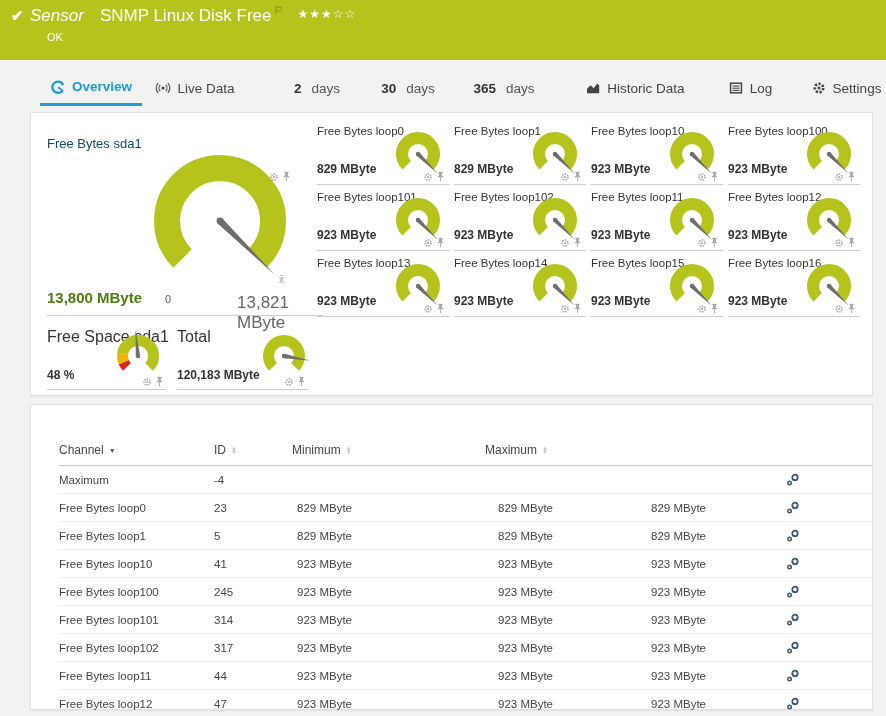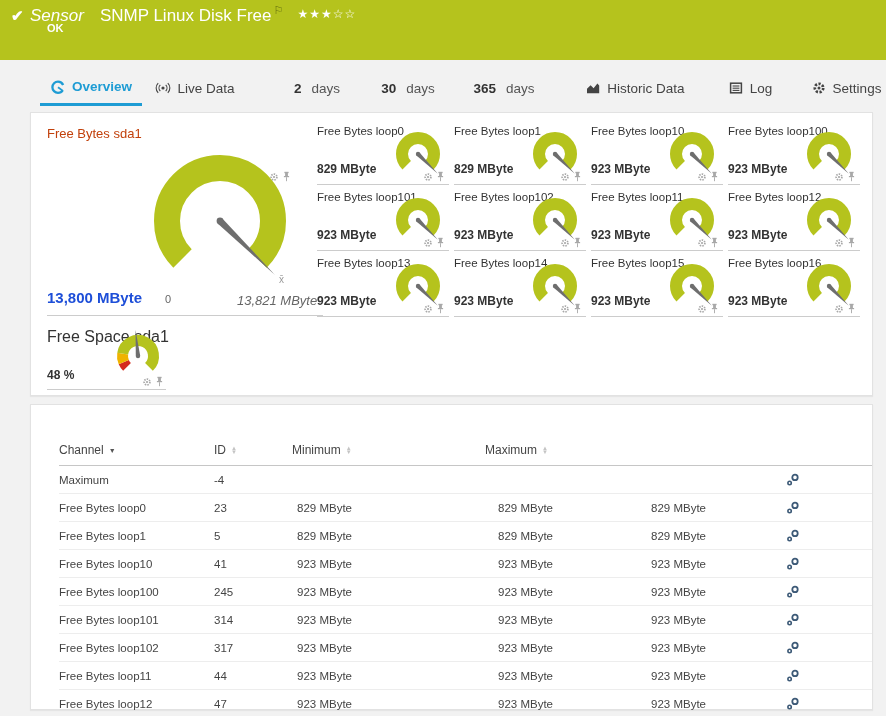--- a/index.html
+++ b/index.html
@@ -6,42 +6,42 @@
   .screen{position:relative;width:886px;height:716px;background:#f2f2f2;overflow:hidden;
           font-family:"Liberation Sans",sans-serif;color:#333;}
 
   
   .topbar{position:absolute;left:0;top:0;width:886px;height:60px;background:var(--green);}
   .chk{position:absolute;left:11px;top:7px;font-size:15px;color:#fff;font-weight:bold;}
   .title-line{position:absolute;left:30px;top:4px;font-size:17px;color:#fff;white-space:nowrap;}
   .title-line em{font-style:italic;margin-right:16px;}
   .flag{font-size:11px;vertical-align:super;color:rgba(30,40,0,.55);margin-left:2px;}
   .stars{font-size:12px;color:#fff;letter-spacing:1px;margin-left:14px;position:relative;top:-3px;}
-  .status{position:absolute;left:47px;top:22px;font-size:11px;font-weight:bold;color:#fff;}
+  .status{position:absolute;left:47px;top:31px;font-size:11px;font-weight:normal;color:#fff;}
 
   
   .tab{position:absolute;top:70px;height:36px;display:flex;align-items:center;justify-content:center;
        gap:6px;font-size:13.5px;color:#444;cursor:pointer;box-sizing:border-box;}
   .tab svg{flex:0 0 auto;}
   .tab.active{color:var(--blue);font-weight:bold;border-bottom:3px solid var(--blue);}
   .tab-num{font-weight:bold;color:#333;}
   .tab-days{color:#555;margin-left:4px;}
 
   
   .panel{position:absolute;background:#fff;border:1px solid #e2e2e2;box-shadow:0 1px 1px rgba(0,0,0,.05);box-sizing:border-box;}
   .panel-gauges{left:30px;top:112px;width:843px;height:284px;}
   .panel-table{left:30px;top:404px;width:843px;height:306px;}
 
   
   .main-cell{position:absolute;left:16px;top:6px;width:276px;height:196px;border-bottom:1px solid #ccc;}
-  .main-title{position:absolute;left:0;top:7px;font-size:13px;color:#c2410c;}
+  .main-title{position:absolute;left:0;top:17px;font-size:13px;color:#0c4a6e;}
   .main-svg{position:absolute;left:86px;top:24px;}
-  .main-value{position:absolute;left:0;top:170px;font-size:15px;font-weight:bold;color:#1d4ed8;}
+  .main-value{position:absolute;left:0;top:170px;font-size:15px;font-weight:bold;color:#4d7c0f;}
   .scale-min{position:absolute;left:118px;top:174px;font-size:11px;color:#666;}
-  .scale-max{position:absolute;left:190px;top:174px;font-size:13px;color:#666;font-style:italic;}
+  .scale-max{position:absolute;left:190px;top:174px;font-size:17px;color:#666;}
   .avg-marker{position:absolute;left:232px;top:155px;font-size:10px;color:#999;}
   .main-icons{position:absolute;left:222px;top:180px;}
 
   
   .mini-grid{position:absolute;left:286px;top:6px;display:grid;grid-template-columns:repeat(4,137px);grid-auto-rows:66px;}
   .mini-cell{position:relative;width:132px;height:66px;border-bottom:1px solid #ccc;box-sizing:border-box;}
   .mini-title{position:absolute;left:0;top:6px;font-size:11.5px;color:#333;white-space:nowrap;}
   .mini-svg{position:absolute;left:76px;top:8px;}
   .mini-value{position:absolute;left:0;top:43px;font-size:12px;font-weight:bold;color:#333;}
   .cell-icons{position:absolute;right:4px;top:52px;display:flex;gap:3px;align-items:center;}
@@ -428,20 +428,41 @@
               <circle cx="5" cy="5" r="1.1" fill="#a8a8a8"></circle>
             </svg>
             <svg width="9" height="11" viewBox="0 0 9 11">
               <rect x="2.4" y="0.8" width="4.2" height="1.4" fill="#a8a8a8"></rect>
               <rect x="3.1" y="1.6" width="2.8" height="3.4" fill="#a8a8a8"></rect>
               <rect x="1.9" y="5" width="5.2" height="1.2" fill="#a8a8a8"></rect>
               <rect x="4.1" y="6.2" width="0.9" height="4" fill="#a8a8a8"></rect>
             </svg>
           </div>
         </div>
+        <div class="small-cell" style="left:130px;width:131px">
+          <div class="small-title">Total</div>
+          <svg class="gauge-svg small-svg" style="left:82px" width="50" height="58">
+            <path d="M 14.04 38.96 A 15.5 15.5 0 1 1 35.96 38.96" fill="none" stroke="#b5c31d" stroke-width="11"></path>
+            <polygon points="25.38,25.83 24.62,30.17 50.61,32.47" fill="#6e6e6e"></polygon>
+            <circle cx="25" cy="28" r="2.2" fill="#6e6e6e"></circle>
+          </svg>
+          <div class="small-value">120,183 MByte</div>
+          <div class="small-icons">
+            <svg width="10" height="10" viewBox="0 0 10 10">
+              <circle cx="5" cy="5" r="2.9" fill="none" stroke="#a8a8a8" stroke-width="1.7" stroke-dasharray="1.5 1.1"></circle>
+              <circle cx="5" cy="5" r="1.1" fill="#a8a8a8"></circle>
+            </svg>
+            <svg width="9" height="11" viewBox="0 0 9 11">
+              <rect x="2.4" y="0.8" width="4.2" height="1.4" fill="#a8a8a8"></rect>
+              <rect x="3.1" y="1.6" width="2.8" height="3.4" fill="#a8a8a8"></rect>
+              <rect x="1.9" y="5" width="5.2" height="1.2" fill="#a8a8a8"></rect>
+              <rect x="4.1" y="6.2" width="0.9" height="4" fill="#a8a8a8"></rect>
+            </svg>
+          </div>
+        </div>
       </div>
   </section>
 
   <section class="panel panel-table">
     <div class="tbl">
       <div class="trow thead">
         <div class="th">
           <span>Channel</span>
           <span class="sort-active">▼</span>
         </div>

